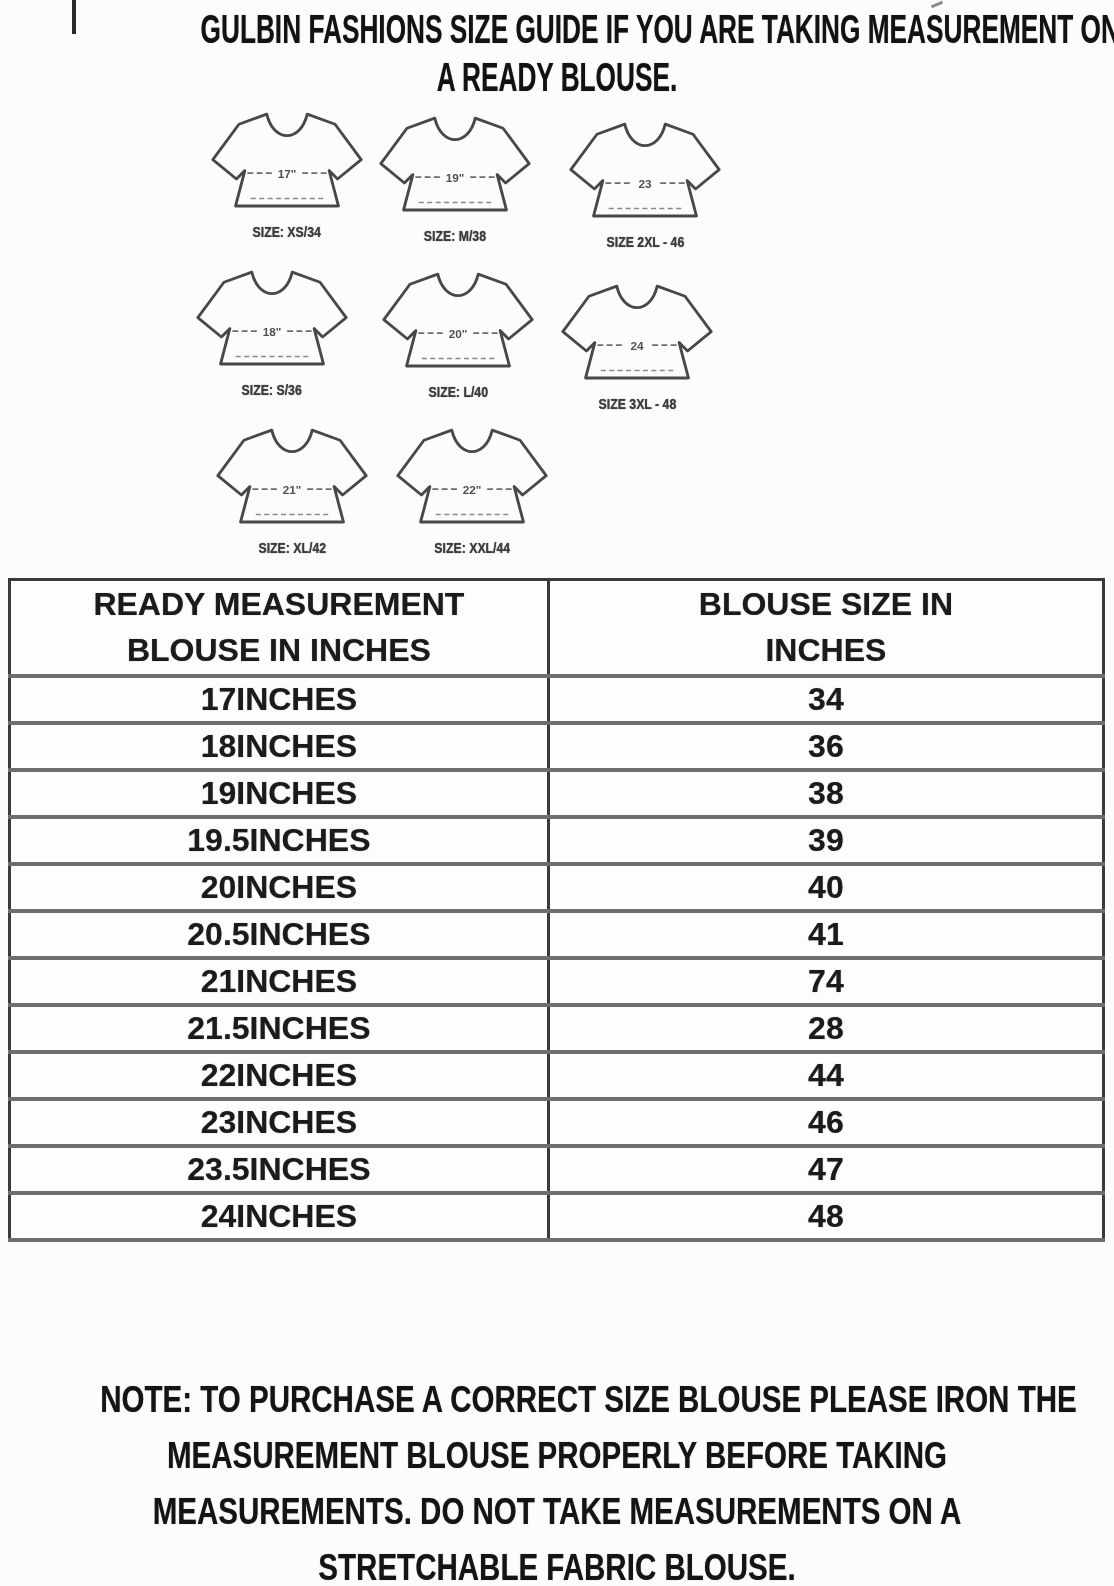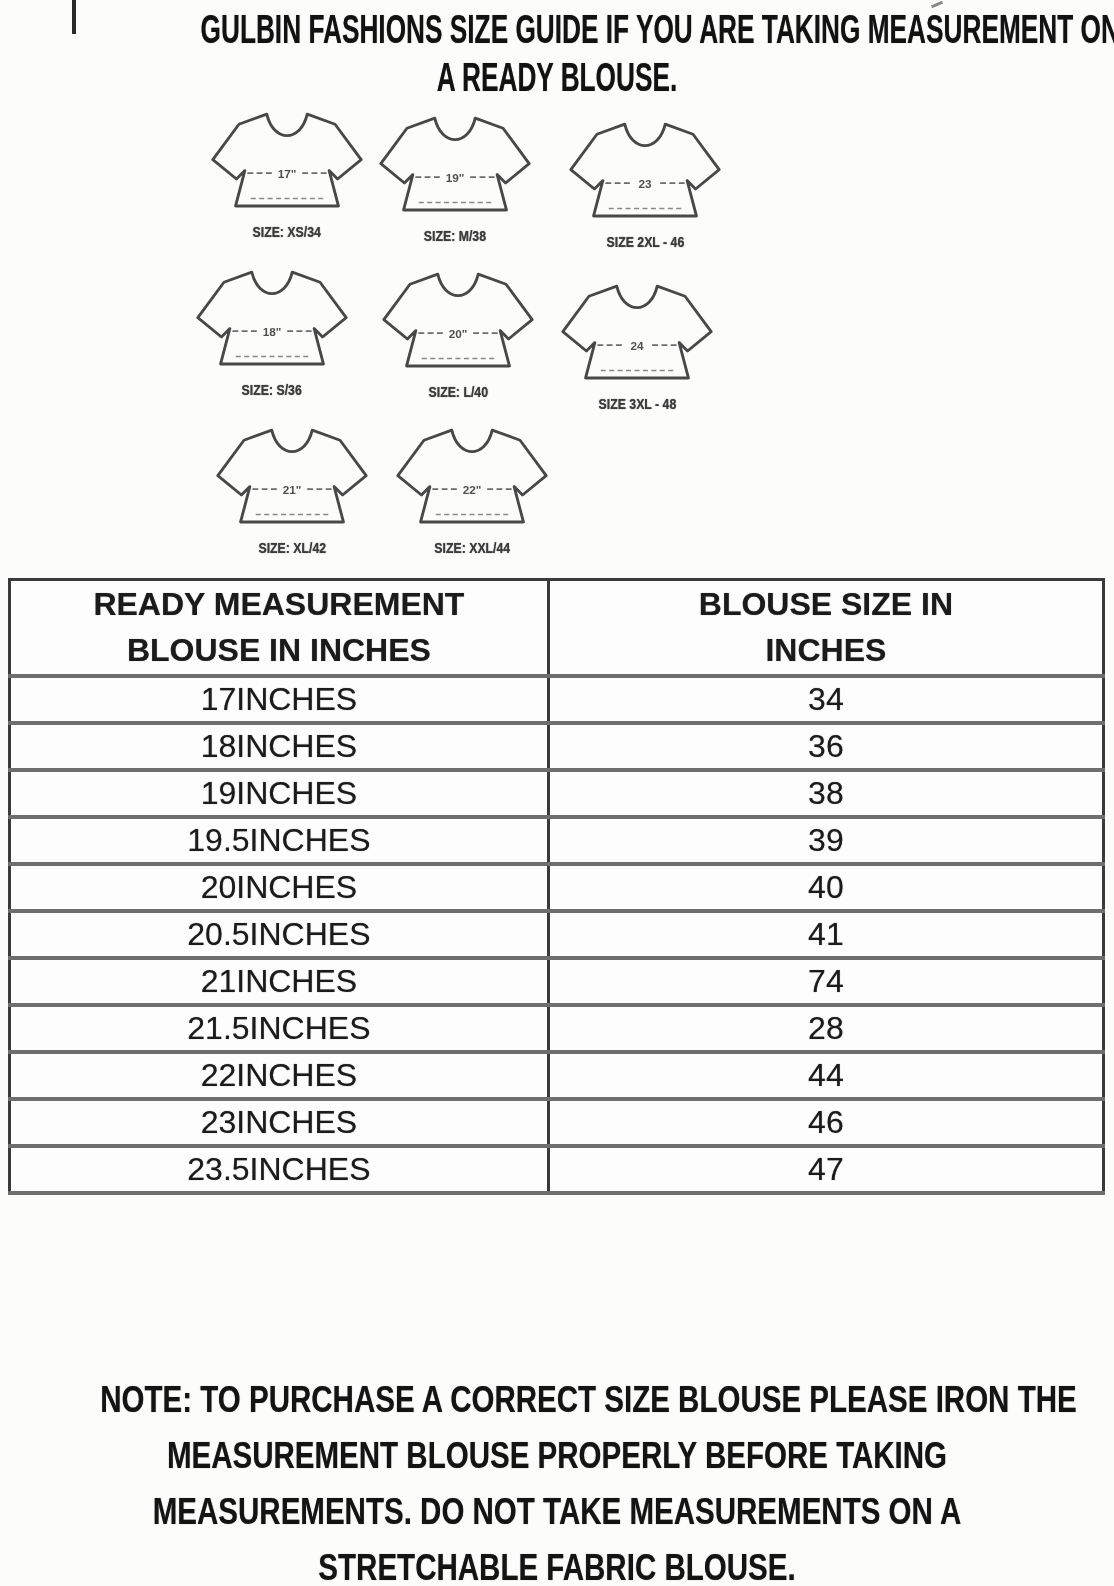--- a/index.html
+++ b/index.html
@@ -52,21 +52,21 @@
   }
   table.size-table td { border-top: 4px solid #6e6e6e; border-bottom: 4px solid #6e6e6e; }
   table.size-table th {
     height: 95px; vertical-align: middle; text-align: center;
     font-size: 32px; font-weight: bold; line-height: 1.45; color: #1b1b1b;
   }
   table.size-table th .wrap1 { display: inline-block; max-width: 510px; }
   table.size-table th .wrap2 { display: inline-block; max-width: 300px; }
   table.size-table td {
     height: 47px; text-align: center; vertical-align: middle;
-    font-size: 32px; font-weight: normal; color: #1b1b1b;
+    font-size: 32px; font-weight: bold; color: #1b1b1b;
   }
   .col-measure { width: 540px; }
   .col-size { width: 557px; }
 
   
   .note-block { position: absolute; left: 0; top: 1372px; width: 1114px; text-align: center; }
   .note-line {
     display: block; width: 1114px;
     font-weight: bold; font-size: 36px; line-height: 1.56;
     white-space: nowrap; text-align: center;
@@ -217,20 +217,24 @@
         <td class="col-size">44</td>
       </tr>
       <tr>
         <td class="col-measure">23INCHES</td>
         <td class="col-size">46</td>
       </tr>
       <tr>
         <td class="col-measure">23.5INCHES</td>
         <td class="col-size">47</td>
       </tr>
+      <tr>
+        <td class="col-measure">24INCHES</td>
+        <td class="col-size">48</td>
+      </tr>
     </tbody>
 </table>
 
 <div class="note-block jpegish">
     <span class="note-line">NOTE: TO PURCHASE A CORRECT SIZE BLOUSE PLEASE IRON THE</span>
     <span class="note-line">MEASUREMENT BLOUSE PROPERLY BEFORE TAKING</span>
     <span class="note-line">MEASUREMENTS. DO NOT TAKE MEASUREMENTS ON A</span>
     <span class="note-line">STRETCHABLE FABRIC BLOUSE.</span>
   </div>
 

